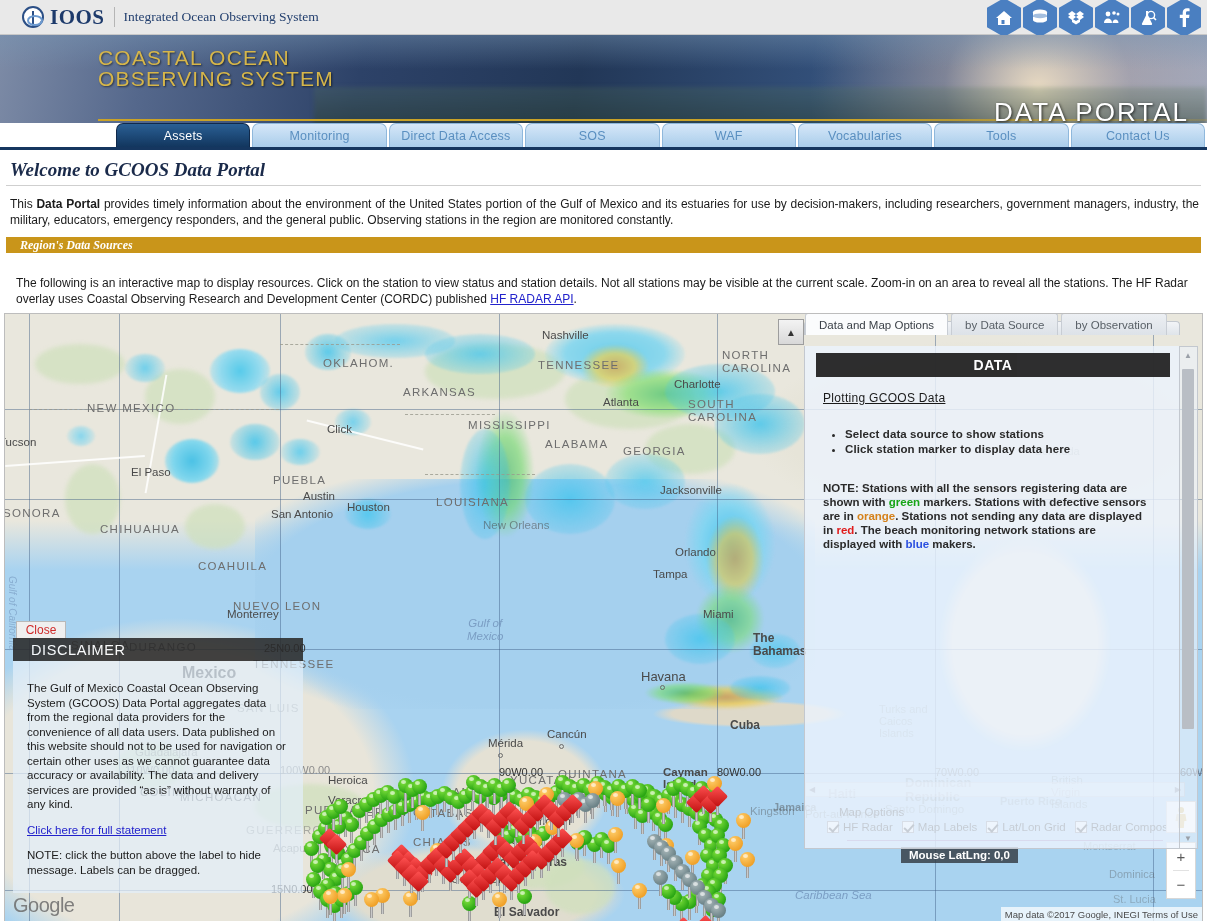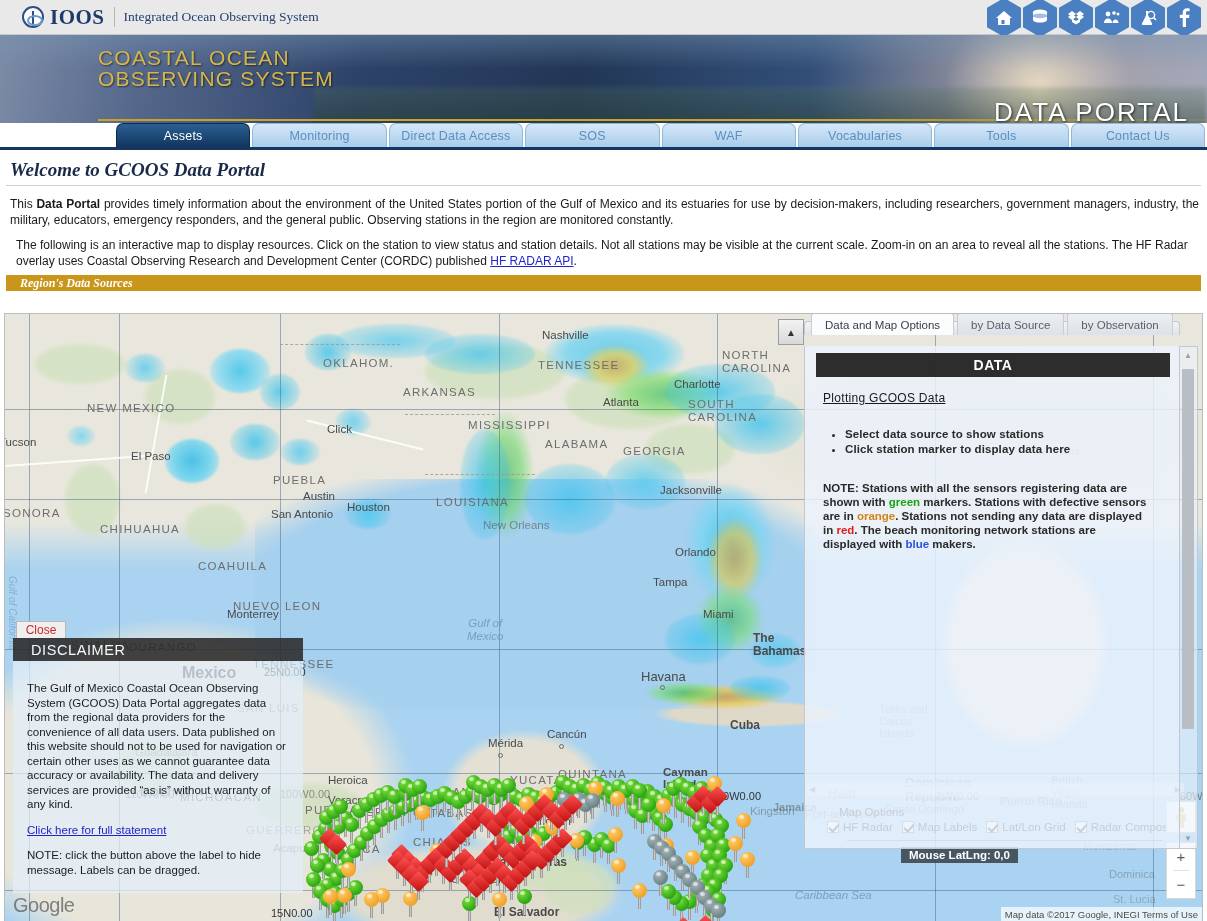--- a/index.html
+++ b/index.html
@@ -191,21 +191,21 @@
   .greenpatch{ position:absolute; background:#cfe0bc; border-radius:50%; opacity:.7; filter:blur(2px); }
   .radar{ position:absolute; border-radius:50%; filter:blur(1.2px); opacity:.78; }
   .road{ position:absolute; background:#ffffff; opacity:.85; }
   .border-dash{ position:absolute; border-top:1px dashed #9a9a8e; opacity:.8; }
 
   
   .grid-v{ position:absolute; top:0; bottom:0; width:1px; background:rgba(60,90,130,.45); }
   .grid-h{ position:absolute; left:0; right:0; height:1px; background:rgba(60,90,130,.45); }
   .grid-label{
     position:absolute; font-family:"Liberation Sans", sans-serif; font-size:11px;
-    color:#333; background:transparent; white-space:nowrap;margin-top:24px;
+    color:#333; background:transparent; white-space:nowrap;
   }
 
   .place{
     position:absolute; font-family:"Liberation Sans", sans-serif;
     color:#5d5d5d; white-space:nowrap;
   }
   .state{ font-size:11.5px; letter-spacing:1.3px; color:#6e6e6e; }
   .city{ font-size:11.5px; color:#4a4a4a; }
   .country{ font-size:12px; font-weight:bold; color:#4a4a4a; }
   .water{ font-size:11.5px; font-style:italic; color:#7b9ec4; }
@@ -267,21 +267,21 @@
   #panel-collapse{
     position:absolute; left:0; top:0; width:26px; height:26px;
     background:linear-gradient(180deg,#f3f3f3,#d8d8d8);
     border:1px solid #9d9d9d; display:flex;align-items:center;justify-content:center;
   }
   #panel-tabs{
     position:absolute; left:26px; top:2px; right:18px; height:14px;
     background:linear-gradient(180deg,#f2f4f7,#dfe4ea);
     border:1px solid #c3c8cf; border-bottom:none;
     border-radius:4px 4px 0 0;
-    display:flex; align-items:flex-end; padding-left:6px;
+    display:flex; align-items:flex-end; 
   }
   .ptab{
     height:22px; padding:0 13px; display:flex; align-items:center;
     font-size:11.5px; color:#585f66; background:linear-gradient(180deg,#eceff3,#dde2e8);
     border:1px solid #c8cdd4; border-bottom:none; border-radius:3px 3px 0 0;
     margin-right:3px;
   }
   .ptab.active{ background:#fbfcfd; color:#3b4148; }
   #panel-body{
     position:absolute; left:26px; top:27px; right:18px; bottom:0;
@@ -459,24 +459,24 @@
   <div class="tab">Tools</div>
   <div class="tab">Contact Us</div>
 </div>
 
 <div id="content">
   <div id="page-title">Welcome to GCOOS Data Portal</div>
   <div id="title-rule"></div>
   <div id="intro">
     <span>This </span><b>Data Portal</b><span> provides timely information about the environment of the United States portion of the Gulf of Mexico and its estuaries for use by decision-makers, including researchers, government managers, industry, the military, educators, emergency responders, and the general public. Observing stations in the region are monitored constantly.</span>
   </div>
+  <div id="section-bar">Region's Data Sources</div>
   <div id="map-desc">
     <span>The following is an interactive map to display resources. Click on the station to view status and station details. Not all stations may be visible at the current scale. Zoom-in on an area to reveal all the stations. The HF Radar overlay uses Coastal Observing Research and Development Center (CORDC) published </span><a href="#">HF RADAR API</a><span>.</span>
   </div>
-  <div id="section-bar">Region's Data Sources</div>
 </div>
 
 <div id="map-outer">
   <div id="map-land"></div>
   <div id="map-gulf"></div>
 
   <div class="greenpatch" style="left:30px;top:30px;width:90px;height:40px;"></div>
   <div class="greenpatch" style="left:140px;top:55px;width:70px;height:55px;"></div>
   <div class="greenpatch" style="left:60px;top:150px;width:55px;height:70px;"></div>
   <div class="greenpatch" style="left:180px;top:190px;width:60px;height:45px;"></div>
@@ -572,33 +572,33 @@
   <div class="place state" style="left:300px;top:490px;">PUEBLA</div>
   <div class="place state" style="left:352px;top:492px;">VERACRUZ</div>
   <div class="place state" style="left:425px;top:493px;">TABASCO</div>
   <div class="place state" style="left:438px;top:472px;">CAMPECHE</div>
   <div class="place state" style="left:505px;top:460px;">YUCATAN</div>
   <div class="place state" style="left:553px;top:454px;line-height:12px;">QUINTANA<br>ROO</div>
   <div class="place state" style="left:408px;top:522px;">CHIAPAS</div>
   <div class="place state" style="left:320px;top:529px;">OAXACA</div>
   <div class="place state" style="left:241px;top:510px;opacity:.5;">GUERRERO</div>
 
-  <div class="place city" style="left:126px;top:136px;">El Paso</div>
+  <div class="place city" style="left:126px;top:152px;">El Paso</div>
   <div class="place city" style="left:322px;top:109px;">Click</div>
   <div class="place city" style="left:298px;top:176px;">Austin</div>
   <div class="place city" style="left:266px;top:194px;">San Antonio</div>
   <div class="place city" style="left:342px;top:187px;">Houston</div>
   <div class="place city" style="left:-6px;top:122px;">Tucson</div>
   <div class="place city" style="left:222px;top:294px;">Monterrey</div>
   <div class="place city" style="left:537px;top:15px;">Nashville</div>
   <div class="place city" style="left:598px;top:82px;">Atlanta</div>
   <div class="place city" style="left:669px;top:64px;">Charlotte</div>
   <div class="place city" style="left:655px;top:170px;">Jacksonville</div>
   <div class="place city" style="left:670px;top:232px;">Orlando</div>
-  <div class="place city" style="left:648px;top:254px;margin-top:8px;">Tampa</div>
+  <div class="place city" style="left:648px;top:254px;">Tampa</div>
   <div class="place city" style="left:698px;top:294px;">Miami</div>
   <div class="place city" style="left:478px;top:205px;opacity:.55;">New Orleans</div>
   <div class="place city" style="left:636px;top:355px;font-size:13px;">Havana</div>
   <div class="citydot" style="left:655px;top:371px;"></div>
   <div class="place city" style="left:483px;top:423px;">Mérida</div>
   <div class="citydot" style="left:493px;top:439px;"></div>
   <div class="place city" style="left:542px;top:414px;">Cancún</div>
   <div class="citydot" style="left:554px;top:430px;"></div>
   <div class="place city" style="left:323px;top:456px;line-height:20px;">Heroica<br>Veracruz</div>
   <div class="citydot" style="left:335px;top:485px;"></div>

